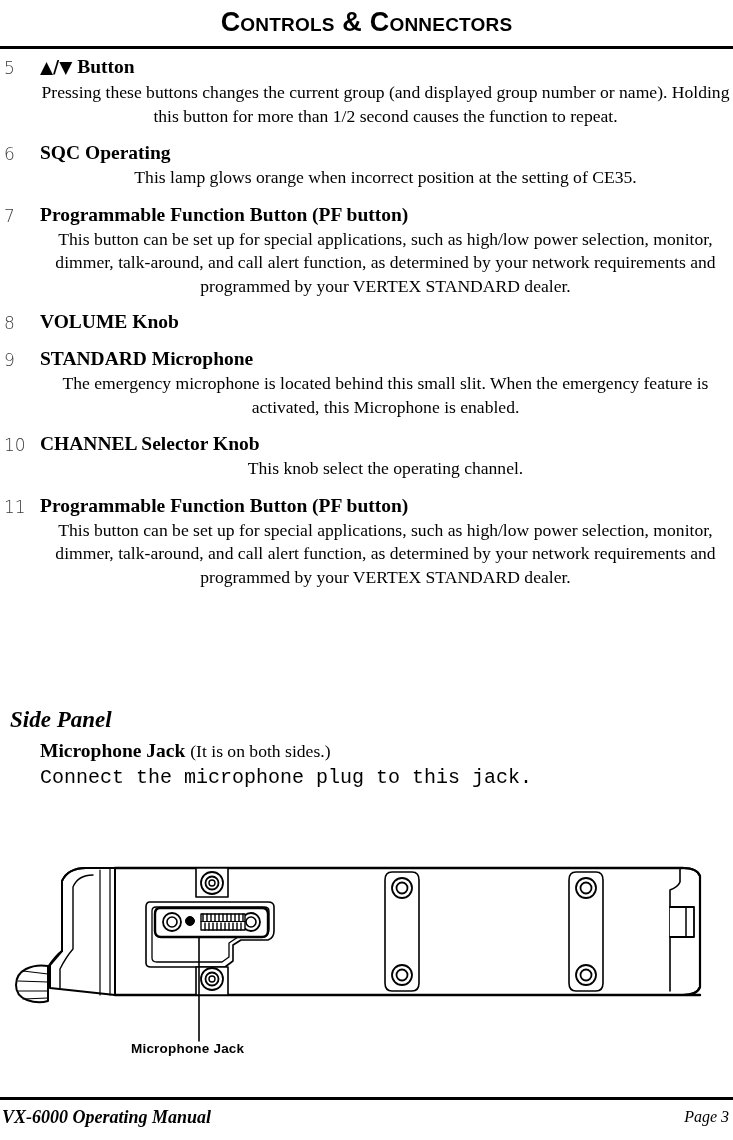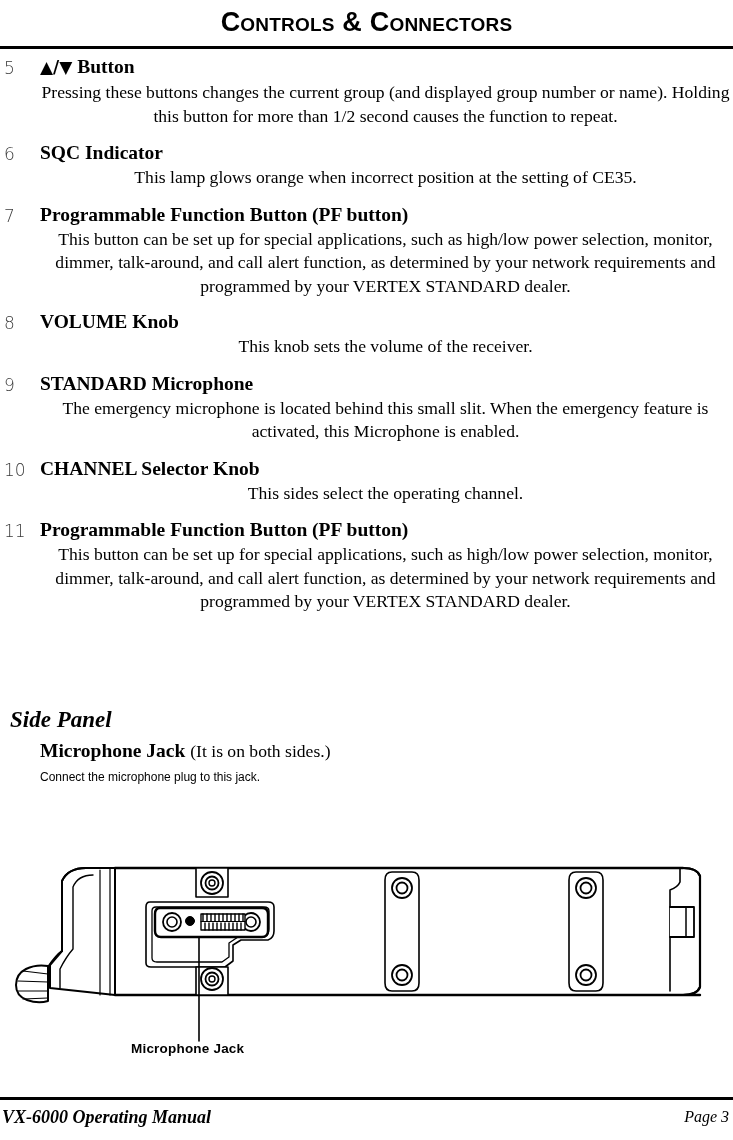--- a/index.html
+++ b/index.html
@@ -114,22 +114,22 @@
     font-size: 19.5px;
     line-height: 25px;
     font-weight: bold;
     margin: 0;
   }
   .sub-heading .note {
     font-weight: normal;
     font-size: 17.6px;
   }
   .sub-text {
-    font-family: Liberation Sans, sans-serif;
-    font-size: 12px;
+    font-family: Liberation Mono, monospace;
+    font-size: 20px;
     line-height: 23.5px;
     margin: 2px 0 0 0;
   }
 
   
   .illustration {
     position: absolute;
     left: 0;
     top: 845px;
     width: 733px;
@@ -196,54 +196,53 @@
     <div class="entry-num">5</div>
     <div class="entry-body">
       <div class="entry-heading"><span class="sym">▲/▼</span><span> Button</span></div>
       <p class="entry-text">Pressing these buttons changes the current group (and displayed group number or name). Holding this button for more than 1/2 second causes the function to repeat.</p>
     </div>
   </div>
 
   <div class="entry" style="margin-top:12px;">
     <div class="entry-num">6</div>
     <div class="entry-body">
-      <div class="entry-heading">SQC Indicator</div>
+      <div class="entry-heading">SQC Operating</div>
       <p class="entry-text">This lamp glows orange when incorrect position at the setting of CE35.</p>
     </div>
   </div>
 
   <div class="entry" style="margin-top:12px;">
     <div class="entry-num">7</div>
     <div class="entry-body">
       <div class="entry-heading">Programmable Function Button (PF button)</div>
       <p class="entry-text">This button can be set up for special applications, such as high/low power selection, monitor, dimmer, talk-around, and call alert function, as determined by your network requirements and programmed by your VERTEX STANDARD dealer.</p>
     </div>
   </div>
 
   <div class="entry" style="margin-top:11px;">
     <div class="entry-num">8</div>
     <div class="entry-body">
       <div class="entry-heading">VOLUME Knob</div>
-      <p class="entry-text">This knob sets the volume of the receiver.</p>
     </div>
   </div>
 
   <div class="entry" style="margin-top:12px;">
     <div class="entry-num">9</div>
     <div class="entry-body">
       <div class="entry-heading">STANDARD Microphone</div>
       <p class="entry-text">The emergency microphone is located behind this small slit. When the emergency feature is activated, this Microphone is enabled.</p>
     </div>
   </div>
 
   <div class="entry" style="margin-top:12px;">
     <div class="entry-num">10</div>
     <div class="entry-body">
       <div class="entry-heading">CHANNEL Selector Knob</div>
-      <p class="entry-text">This sides select the operating channel.</p>
+      <p class="entry-text">This knob select the operating channel.</p>
     </div>
   </div>
 
   <div class="entry" style="margin-top:12px;">
     <div class="entry-num">11</div>
     <div class="entry-body">
       <div class="entry-heading">Programmable Function Button (PF button)</div>
       <p class="entry-text">This button can be set up for special applications, such as high/low power selection, monitor, dimmer, talk-around, and call alert function, as determined by your network requirements and programmed by your VERTEX STANDARD dealer.</p>
     </div>
   </div>

